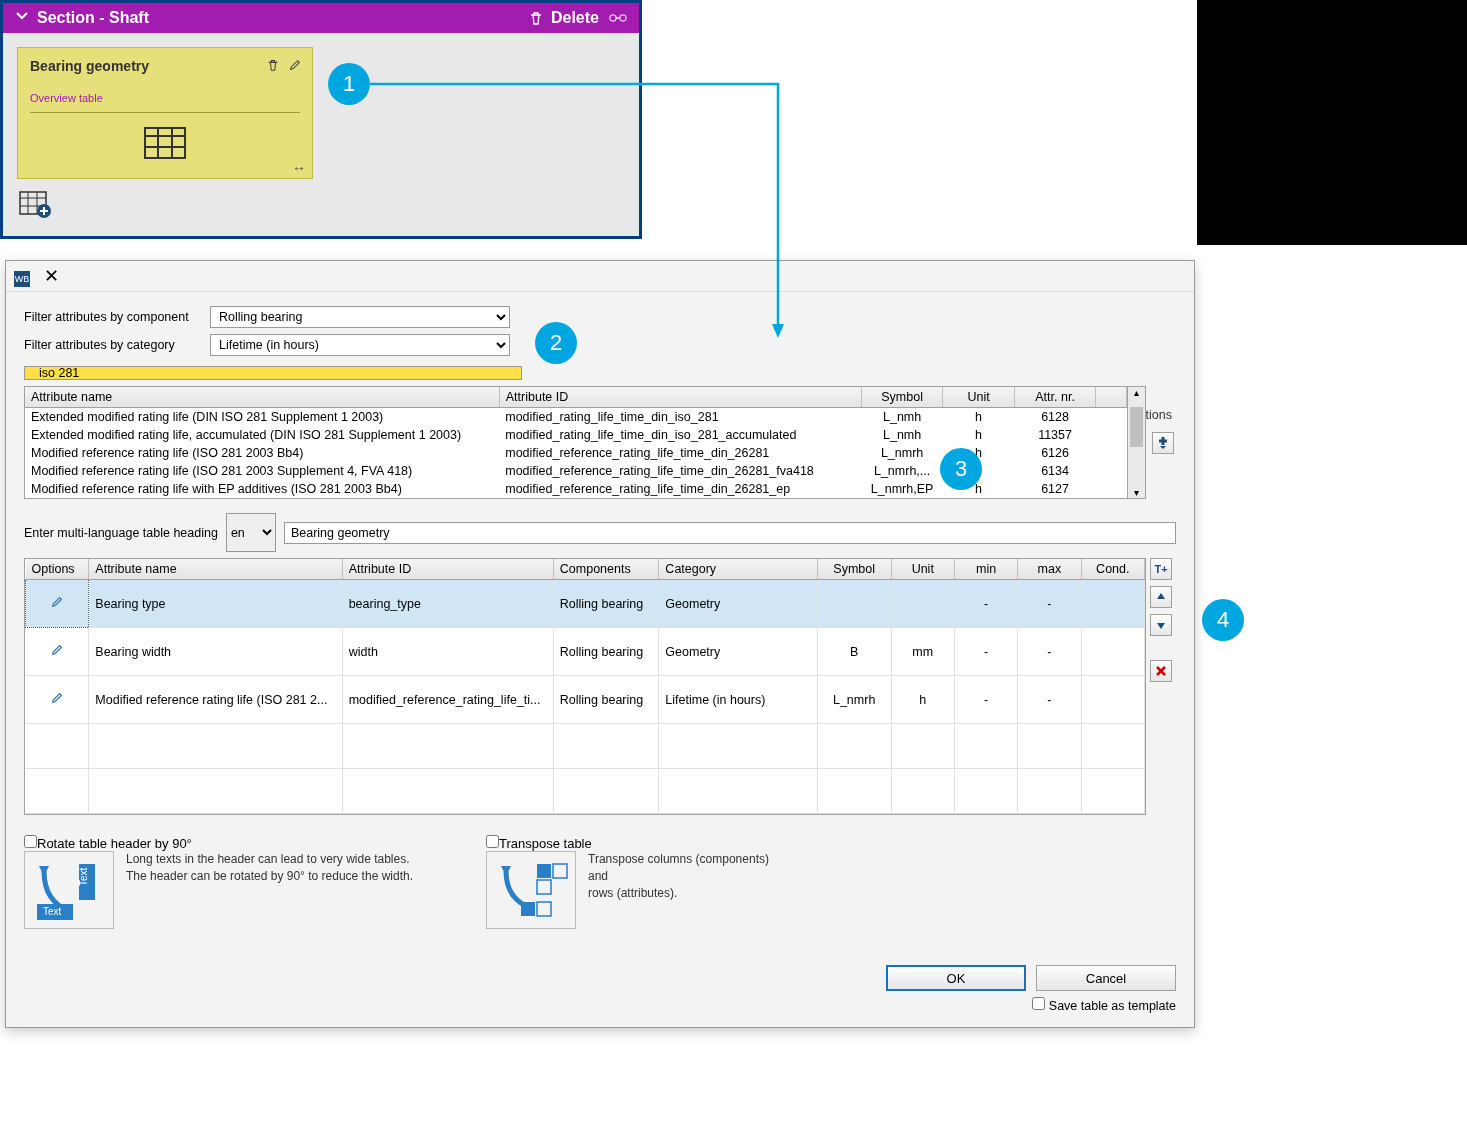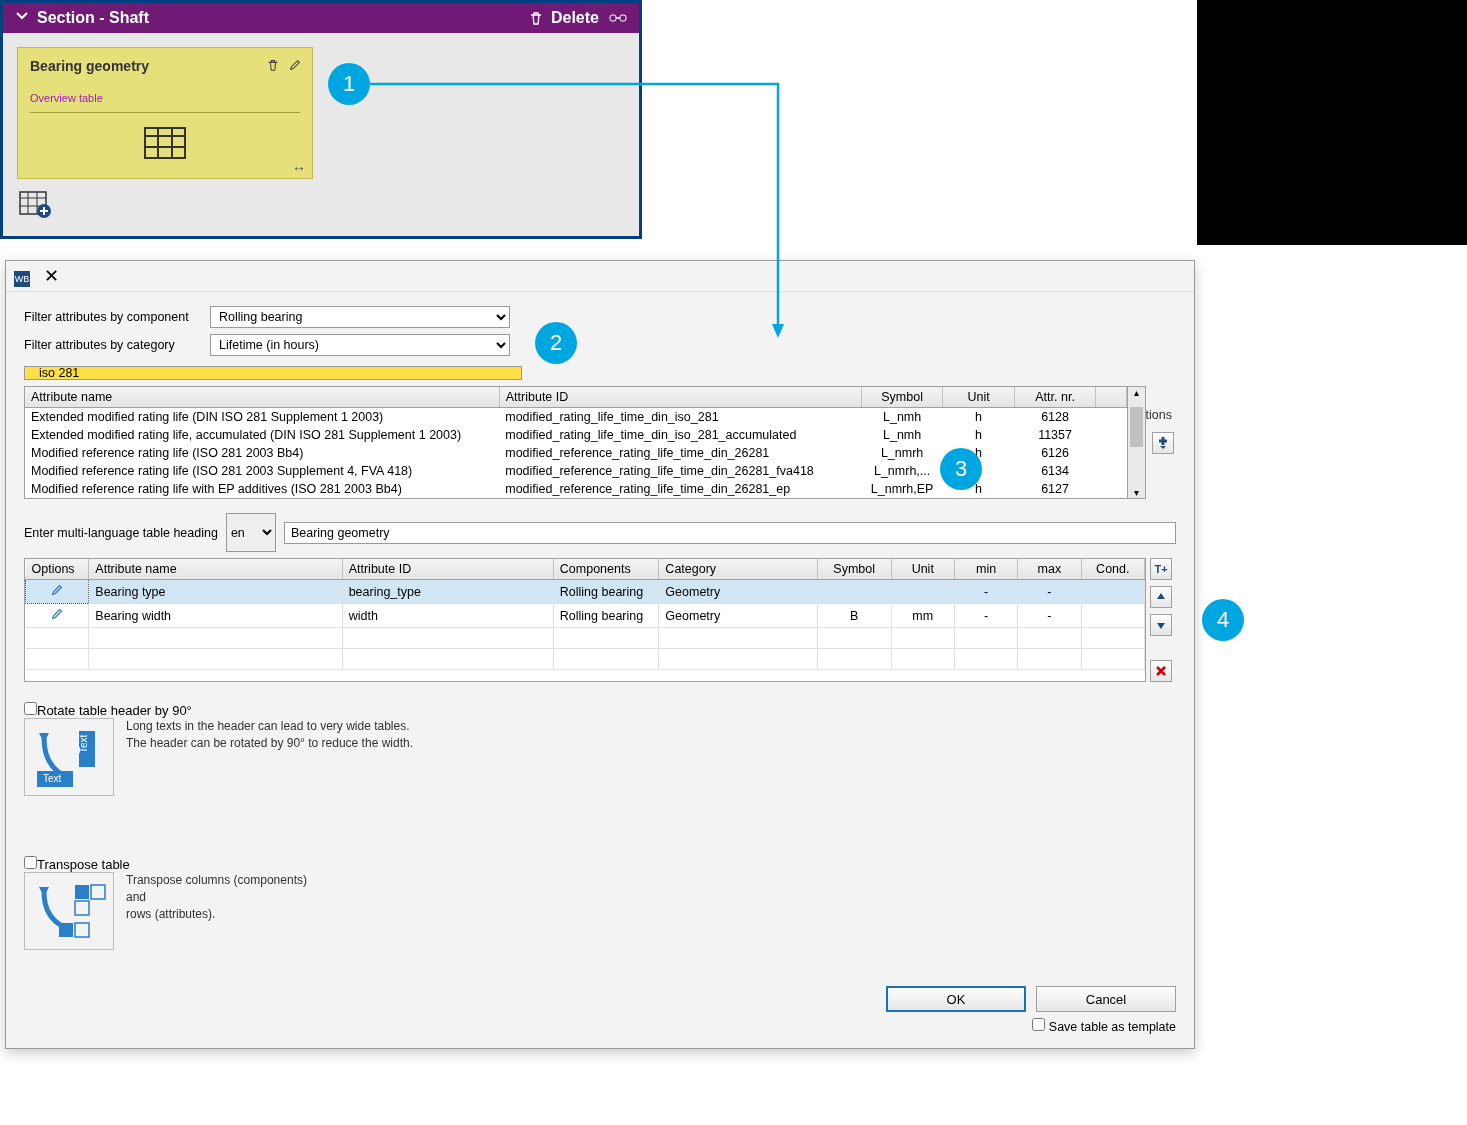--- a/index.html
+++ b/index.html
@@ -12,21 +12,21 @@
     height: 1125px;
     position: relative;
   }
   .top-area { position: relative; }
   .section-panel {
     width: 642px;
     border: 3px solid #004080;
     background: #e8e8e8;
   }
   .section-header {
-    background: #701a75;
+    background: #a21caf;
     color: #fff;
     display: flex;
     align-items: center;
     padding: 6px 12px;
     font-size: 16px;
     font-weight: 600;
   }
   .section-header .chevron { margin-right: 8px; }
   .section-header .title { flex: 1; }
   .section-header .trash { margin-right: 6px; }
@@ -181,37 +181,37 @@
     font-size: 12.5px;
   }
   .lower-grid table { width: 100%; border-collapse: collapse; table-layout: fixed; }
   .lower-grid th {
     background: linear-gradient(#f4f4f4,#e4e4e4);
     border-right: 1px solid #c0c0c0;
     border-bottom: 1px solid #a0a0a0;
     text-align: left; padding: 3px 6px; font-weight: normal;
   }
   .lower-grid td {
-    padding: 3px 6px;
+    padding: 15px 6px;
     border-right: 1px solid #e0e0e0;
     border-bottom: 1px solid #e0e0e0;
     white-space: nowrap; overflow: hidden; text-overflow: ellipsis;
   }
   .lower-grid td.center, .lower-grid th.center { text-align: center; }
   .lower-grid tr.selected td { background: #d0e6f5; }
   .lower-grid tr.selected td:first-child { border: 1px dotted #555; }
   .pencil-cell {
     text-align: center;
   }
   .lower-side {
     width: 26px; display: flex; flex-direction: column; gap: 6px;
     margin-left: 4px;
   }
 
-  .options-row { display: flex; gap: 60px; margin-top: 20px; flex-direction: column; }
+  .options-row { display: flex; gap: 60px; margin-top: 20px; }
   .opt-block { display: flex; gap: 12px; align-items: flex-start; }
   .opt-graphic {
     width: 90px; height: 78px;
     border: 1px solid #bbb;
     display: flex; align-items: center; justify-content: center;
   }
   .opt-desc { font-size: 12px; color: #333; max-width: 300px; line-height: 1.4; }
 
   .buttons-row {
     display: flex; justify-content: flex-end; gap: 10px;
@@ -486,20 +486,34 @@
                 <td>width</td>
                 <td>Rolling bearing</td>
                 <td>Geometry</td>
                 <td class="center">B</td>
                 <td class="center">mm</td>
                 <td class="center">-</td>
                 <td class="center">-</td>
                 <td class="center"></td>
               </tr>
               <tr>
+                <td class="pencil-cell"><svg width="14" height="14" viewBox="0 0 16 16">
+                    <path d="M3 13l1-3 7-7 2 2-7 7-3 1z" stroke="#2a6fb0" stroke-width="1.3" fill="none"></path>
+                  </svg></td>
+                <td>Modified reference rating life (ISO 281 2...</td>
+                <td>modified_reference_rating_life_ti...</td>
+                <td>Rolling bearing</td>
+                <td>Lifetime (in hours)</td>
+                <td class="center">L_nmrh</td>
+                <td class="center">h</td>
+                <td class="center">-</td>
+                <td class="center">-</td>
+                <td class="center"></td>
+              </tr>
+              <tr>
                 <td>&nbsp;</td>
                 <td></td>
                 <td></td>
                 <td></td>
                 <td></td>
                 <td></td>
                 <td></td>
                 <td></td>
                 <td></td>
                 <td></td>

